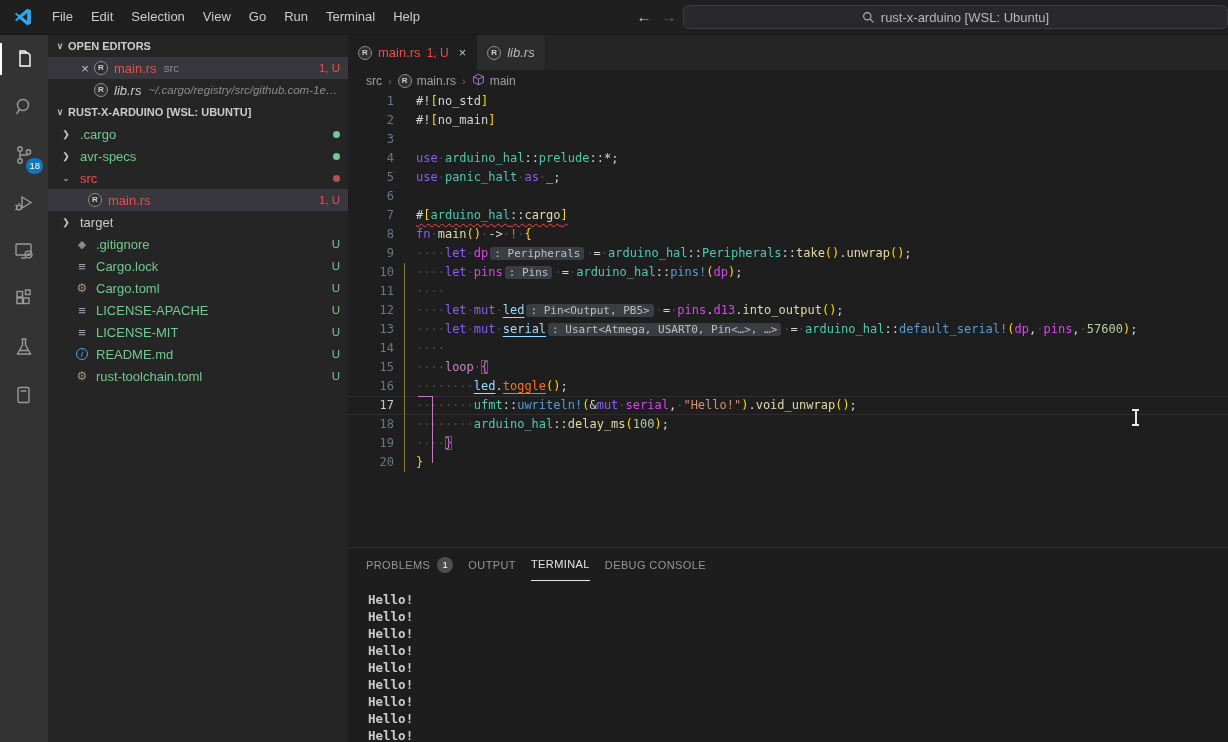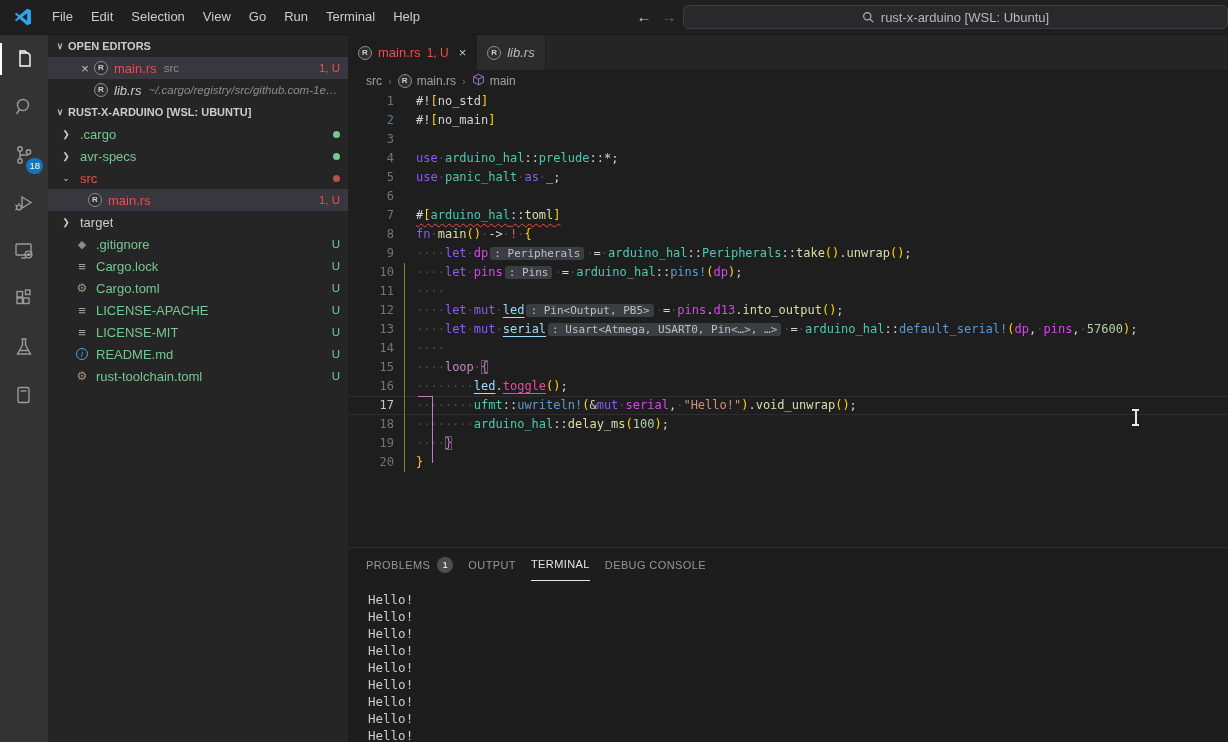--- a/index.html
+++ b/index.html
@@ -74,41 +74,41 @@
   .crow .ctext { padding-left:22px; }
   .crow.cur { box-shadow:inset 0 1px 0 #2e2e2e, inset 0 -1px 0 #2e2e2e; }
   .crow.cur .ln { color:#c6c6c6; }
   .codelens { color:#8f8f8f; font-family:"Liberation Sans", sans-serif; font-size:11px; line-height:19px; padding-left:68px; }
   .tk-k{color:#8b5cf6} .tk-c{color:#c586c0} .tk-t{color:#4ec9b0} .tk-f{color:#dcdcaa}
   .tk-m{color:#569cd6} .tk-v{color:#d946ef} .tk-n{color:#b5cea8} .tk-s{color:#ce9178}
   .tk-p{color:#d4d4d4} .tk-x{color:#d4d4d4} .tk-b1{color:#ffd700}
   .tk-nev{color:#d16969} .tk-w{color:#4b4b4b}
   .tk-b2m{color:#da70d6; outline:1px solid #5f5f5f; outline-offset:-1px;}
   .tk-vu{color:#9cdcfe; text-decoration:underline; text-underline-offset:3px; text-decoration-thickness:1px;}
-  .tk-fu{color:#ec4899; text-decoration:underline; text-underline-offset:3px; text-decoration-thickness:1px;}
+  .tk-fu{color:#f97316; text-decoration:underline; text-underline-offset:3px; text-decoration-thickness:1px;}
   .tk-h{background:#3a3d41; color:#bdc1c6; border-radius:3px; padding:0 4px; margin:0 2px; font-size:11px;}
   .sq{ text-decoration:underline wavy #f14c4c; text-underline-offset:4px; text-decoration-thickness:1px; }
   .guide { position:absolute; }
   #guide-gold { left:56px; top:171px; width:1px; height:209px; background:#8a7a2e; }
   #guide-pink-v { left:84px; top:304px; width:1px; height:67px; background:#c678c1; }
   #guide-pink-h { left:70px; top:304px; width:15px; height:1px; background:#c678c1; }
   #mouse-ibeam { position:absolute; left:783px; top:317px; width:9px; height:17px; }
   #mouse-ibeam::before { content:""; position:absolute; left:4px; top:1px; bottom:1px; width:1.6px; background:#e8e8e8; box-shadow:0 0 1px #000; }
   #mouse-ibeam::after { content:""; position:absolute; left:1px; right:1px; top:0; height:1.6px; background:#e8e8e8;
                         box-shadow:0 15px 0 #e8e8e8, 0 0 1px #000; }
 
   
   #panel { height:195px; flex:0 0 auto; background:#1d1d1d; border-top:1px solid #2f2f2f; display:flex; flex-direction:column; overflow:hidden; }
   #panel-tabs { height:33px; display:flex; align-items:center; padding-left:18px; gap:15px; flex:0 0 auto; }
   .ptab { display:flex; align-items:center; gap:7px; font-size:11px; letter-spacing:0.4px; color:#969696; height:33px; }
   .ptab.active { color:#e7e7e7; border-bottom:1px solid #e7e7e7; }
   .ptab-badge { min-width:16px; height:16px; border-radius:9px; background:#4d4d4d; color:#fff;
                 font-size:9.5px; line-height:16px; text-align:center; }
   #terminal { flex:1; padding:10px 0 0 20px; overflow:hidden; }
-  .tline { font-family:"DejaVu Sans Mono", monospace; font-size:12.5px; line-height:17px; color:#cccccc; white-space:pre; }
+  .tline { font-family:"DejaVu Sans Mono", monospace; font-size:12.5px; line-height:17px; color:#cccccc; white-space:pre;font-weight:bold; }
 </style>
 </head>
 <body>
 
 <div id="titlebar">
   <svg id="vscode-logo" viewBox="0 0 24 24">
     <path fill="#2da7f2" d="M17 2 L21.5 4 L21.5 20 L17 22 L7.8 14.1 L4 17.2 L2.3 15.6 L6.3 12 L2.3 8.4 L4 6.8 L7.8 9.9 Z M17 7.3 L11.3 12 L17 16.7 Z"></path>
   </svg>
   <div id="menubar" style="display: flex;">
       <div class="menu-item">File</div>
@@ -316,21 +316,21 @@
         </span>
       </div>
     <div id="code-area">
       <div id="code-rows">
           <div class="crow"><span class="ln">1</span><span class="ctext"><span class="tk-p">#!</span><span class="tk-b1">[</span><span class="tk-x">no_std</span><span class="tk-b1">]</span></span></div>
           <div class="crow"><span class="ln">2</span><span class="ctext"><span class="tk-p">#!</span><span class="tk-b1">[</span><span class="tk-x">no_main</span><span class="tk-b1">]</span></span></div>
           <div class="crow"><span class="ln">3</span><span class="ctext"></span></div>
           <div class="crow"><span class="ln">4</span><span class="ctext"><span class="tk-k">use</span><span class="tk-w">·</span><span class="tk-t">arduino_hal</span><span class="tk-p">::</span><span class="tk-t">prelude</span><span class="tk-p">::</span><span class="tk-x">*</span><span class="tk-p">;</span></span></div>
           <div class="crow"><span class="ln">5</span><span class="ctext"><span class="tk-k">use</span><span class="tk-w">·</span><span class="tk-t">panic_halt</span><span class="tk-w">·</span><span class="tk-k">as</span><span class="tk-w">·</span><span class="tk-x">_</span><span class="tk-p">;</span></span></div>
           <div class="crow"><span class="ln">6</span><span class="ctext"></span></div>
-          <div class="crow"><span class="ln">7</span><span class="ctext"><span class="tk-p sq">#</span><span class="tk-b1 sq">[</span><span class="tk-t sq">arduino_hal</span><span class="tk-p sq">::</span><span class="tk-f sq">toml</span><span class="tk-b1 sq">]</span></span></div>
+          <div class="crow"><span class="ln">7</span><span class="ctext"><span class="tk-p sq">#</span><span class="tk-b1 sq">[</span><span class="tk-t sq">arduino_hal</span><span class="tk-p sq">::</span><span class="tk-f sq">cargo</span><span class="tk-b1 sq">]</span></span></div>
           <div class="crow"><span class="ln">8</span><span class="ctext"><span class="tk-k">fn</span><span class="tk-w">·</span><span class="tk-f">main</span><span class="tk-b1">()</span><span class="tk-w">·</span><span class="tk-p">-&gt;</span><span class="tk-w">·</span><span class="tk-nev">!</span><span class="tk-w">·</span><span class="tk-b1">{</span></span></div>
           <div class="crow"><span class="ln">9</span><span class="ctext"><span class="tk-w">····</span><span class="tk-k">let</span><span class="tk-w">·</span><span class="tk-v">dp</span><span class="tk-h">: Peripherals</span><span class="tk-w">·</span><span class="tk-p">=</span><span class="tk-w">·</span><span class="tk-t">arduino_hal</span><span class="tk-p">::</span><span class="tk-t">Peripherals</span><span class="tk-p">::</span><span class="tk-f">take</span><span class="tk-b1">()</span><span class="tk-p">.</span><span class="tk-f">unwrap</span><span class="tk-b1">()</span><span class="tk-p">;</span></span></div>
           <div class="crow"><span class="ln">10</span><span class="ctext"><span class="tk-w">····</span><span class="tk-k">let</span><span class="tk-w">·</span><span class="tk-v">pins</span><span class="tk-h">: Pins</span><span class="tk-w">·</span><span class="tk-p">=</span><span class="tk-w">·</span><span class="tk-t">arduino_hal</span><span class="tk-p">::</span><span class="tk-m">pins!</span><span class="tk-b1">(</span><span class="tk-v">dp</span><span class="tk-b1">)</span><span class="tk-p">;</span></span></div>
           <div class="crow"><span class="ln">11</span><span class="ctext"><span class="tk-w">····</span></span></div>
           <div class="crow"><span class="ln">12</span><span class="ctext"><span class="tk-w">····</span><span class="tk-k">let</span><span class="tk-w">·</span><span class="tk-k">mut</span><span class="tk-w">·</span><span class="tk-vu">led</span><span class="tk-h">: Pin&lt;Output, PB5&gt;</span><span class="tk-w">·</span><span class="tk-p">=</span><span class="tk-w">·</span><span class="tk-v">pins</span><span class="tk-p">.</span><span class="tk-v">d13</span><span class="tk-p">.</span><span class="tk-f">into_output</span><span class="tk-b1">()</span><span class="tk-p">;</span></span></div>
           <div class="crow"><span class="ln">13</span><span class="ctext"><span class="tk-w">····</span><span class="tk-k">let</span><span class="tk-w">·</span><span class="tk-k">mut</span><span class="tk-w">·</span><span class="tk-vu">serial</span><span class="tk-h">: Usart&lt;Atmega, USART0, Pin&lt;…&gt;, …&gt;</span><span class="tk-w">·</span><span class="tk-p">=</span><span class="tk-w">·</span><span class="tk-t">arduino_hal</span><span class="tk-p">::</span><span class="tk-m">default_serial!</span><span class="tk-b1">(</span><span class="tk-v">dp</span><span class="tk-p">,</span><span class="tk-w">·</span><span class="tk-v">pins</span><span class="tk-p">,</span><span class="tk-w">·</span><span class="tk-n">57600</span><span class="tk-b1">)</span><span class="tk-p">;</span></span></div>
           <div class="crow"><span class="ln">14</span><span class="ctext"><span class="tk-w">····</span></span></div>
           <div class="crow"><span class="ln">15</span><span class="ctext"><span class="tk-w">····</span><span class="tk-c">loop</span><span class="tk-w">·</span><span class="tk-b2m">{</span></span></div>
           <div class="crow"><span class="ln">16</span><span class="ctext"><span class="tk-w">········</span><span class="tk-vu">led</span><span class="tk-p">.</span><span class="tk-fu">toggle</span><span class="tk-b1">()</span><span class="tk-p">;</span></span></div>
           <div class="crow cur"><span class="ln">17</span><span class="ctext"><span class="tk-w">········</span><span class="tk-t">ufmt</span><span class="tk-p">::</span><span class="tk-m">uwriteln!</span><span class="tk-b1">(</span><span class="tk-p">&amp;</span><span class="tk-k">mut</span><span class="tk-w">·</span><span class="tk-v">serial</span><span class="tk-p">,</span><span class="tk-w">·</span><span class="tk-s">"Hello!"</span><span class="tk-b1">)</span><span class="tk-p">.</span><span class="tk-f">void_unwrap</span><span class="tk-b1">()</span><span class="tk-p">;</span></span></div>

